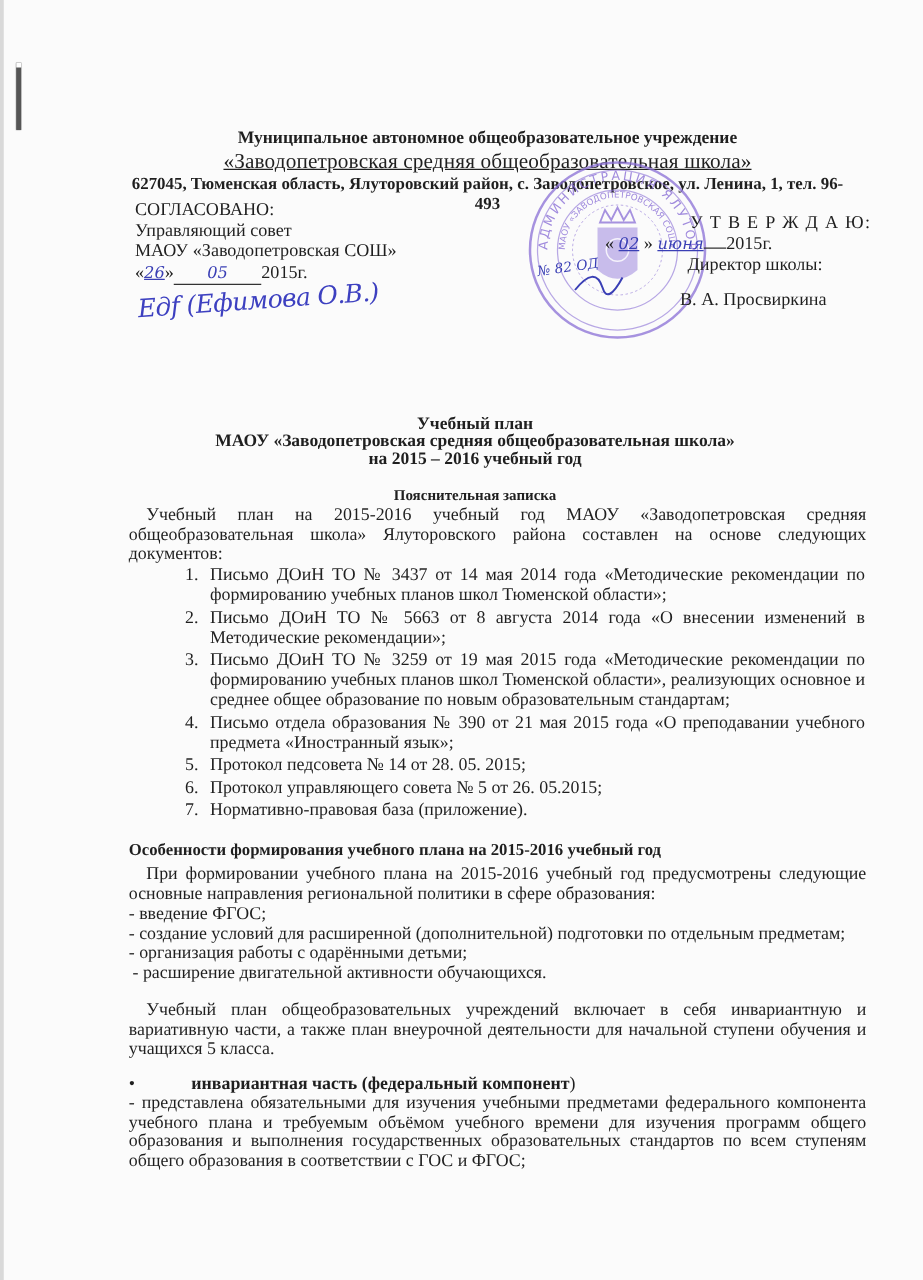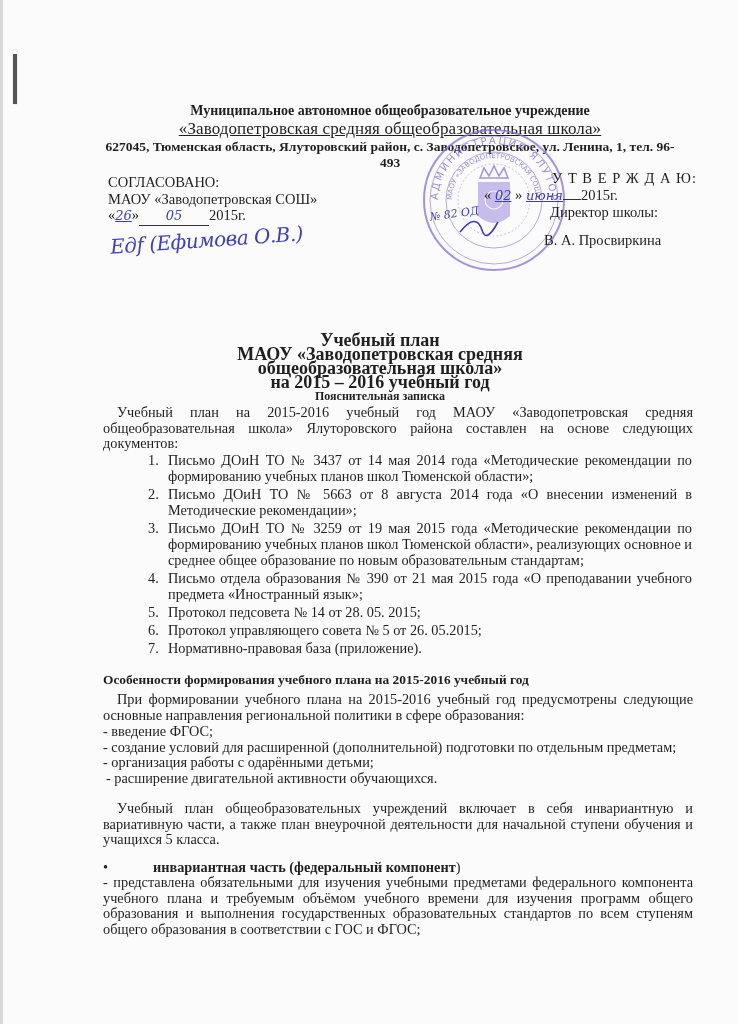--- a/index.html
+++ b/index.html
@@ -49,21 +49,21 @@
       letter-spacing: 0.1px;
     }
     .header-address {
       font-weight: bold;
       font-size: 13.5px;
       line-height: 16px;
     }
 
     .approved-left {
       position: absolute;
-      left: 108px; top: 174px;
+      left: 108px; top: 160px;
       font-size: 14.5px;
       line-height: 16.5px;
     }
     .approved-left .hand {
       font-family: "DejaVu Serif", serif;
       font-style: italic;
       color: #3a3fb5;
       font-size: 13px;
     }
     .sig-left {
@@ -100,21 +100,21 @@
     }
     .approved-right .r3 { margin-left: 0; }
     .approved-right .r4 { margin-left: -18px; margin-top: 11px; }
 
     .title-block {
       position: absolute;
       left: 150px; top: 333px;
       width: 460px;
       text-align: center;
       font-weight: bold;
-      font-size: 18px;
+      font-size: 14px;
       line-height: 14px;
     }
     .note-title {
       position: absolute;
       left: 150px; top: 389px;
       width: 460px;
       text-align: center;
       font-weight: bold;
       font-size: 12px;
     }
@@ -182,20 +182,21 @@
 <div class="staple"></div>
 
 <div class="header-block">
   <div class="header-org">Муниципальное автономное общеобразовательное учреждение</div>
   <div class="header-name">«Заводопетровская средняя общеобразовательная школа»</div>
   <div class="header-address">627045, Тюменская область, Ялуторовский район, с. Заводопетровское, ул. Ленина, 1, тел. 96-493</div>
 </div>
 
 <div class="approved-left">
   <div>СОГЛАСОВАНО:</div>
+  <div>Управляющий совет</div>
   <div>МАОУ «Заводопетровская СОШ»</div>
   <div>
     <span>«</span><span class="hand" style="text-decoration:underline">26</span><span>»</span><span style="display:inline-block;width:70px;border-bottom:1px solid #333;text-align:center"><span class="hand">05</span></span><span>2015г.</span>
   </div>
 </div>
 <div class="sig-left">Едf (Ефимова О.В.)</div>
 
 <svg class="stamp" viewBox="0 0 148 148">
   <defs>
     <path id="stampArcOuter" d="M 18 74 A 56 56 0 1 1 130 74"></path>

